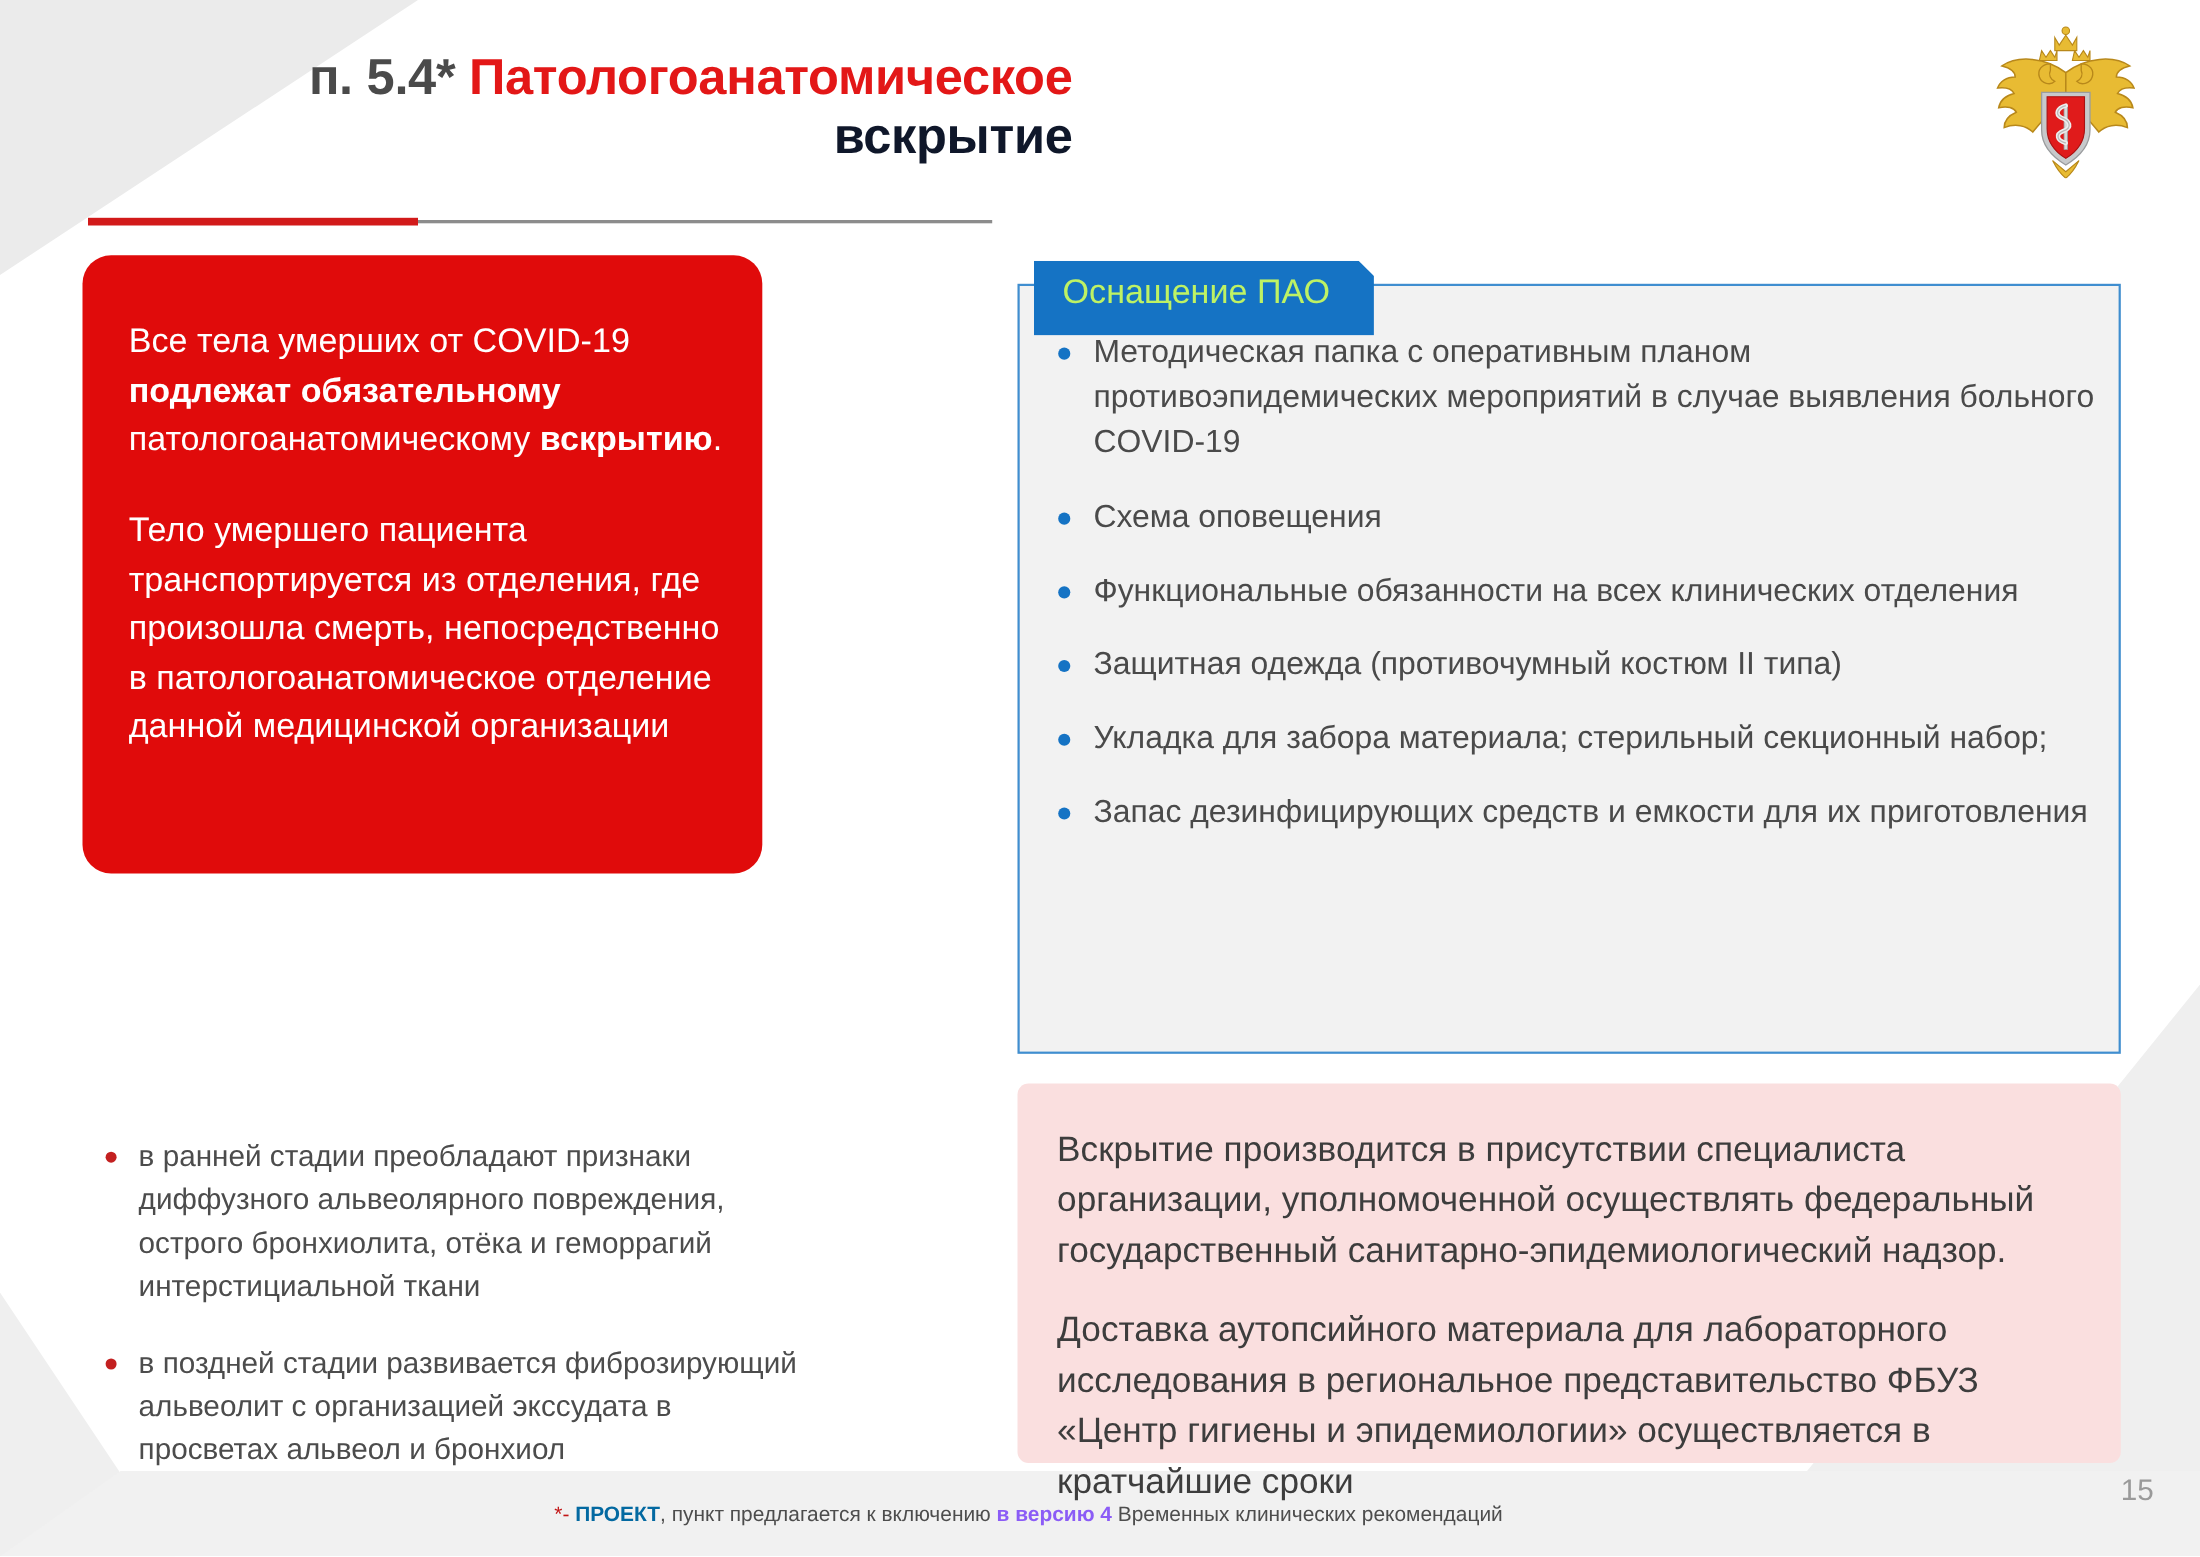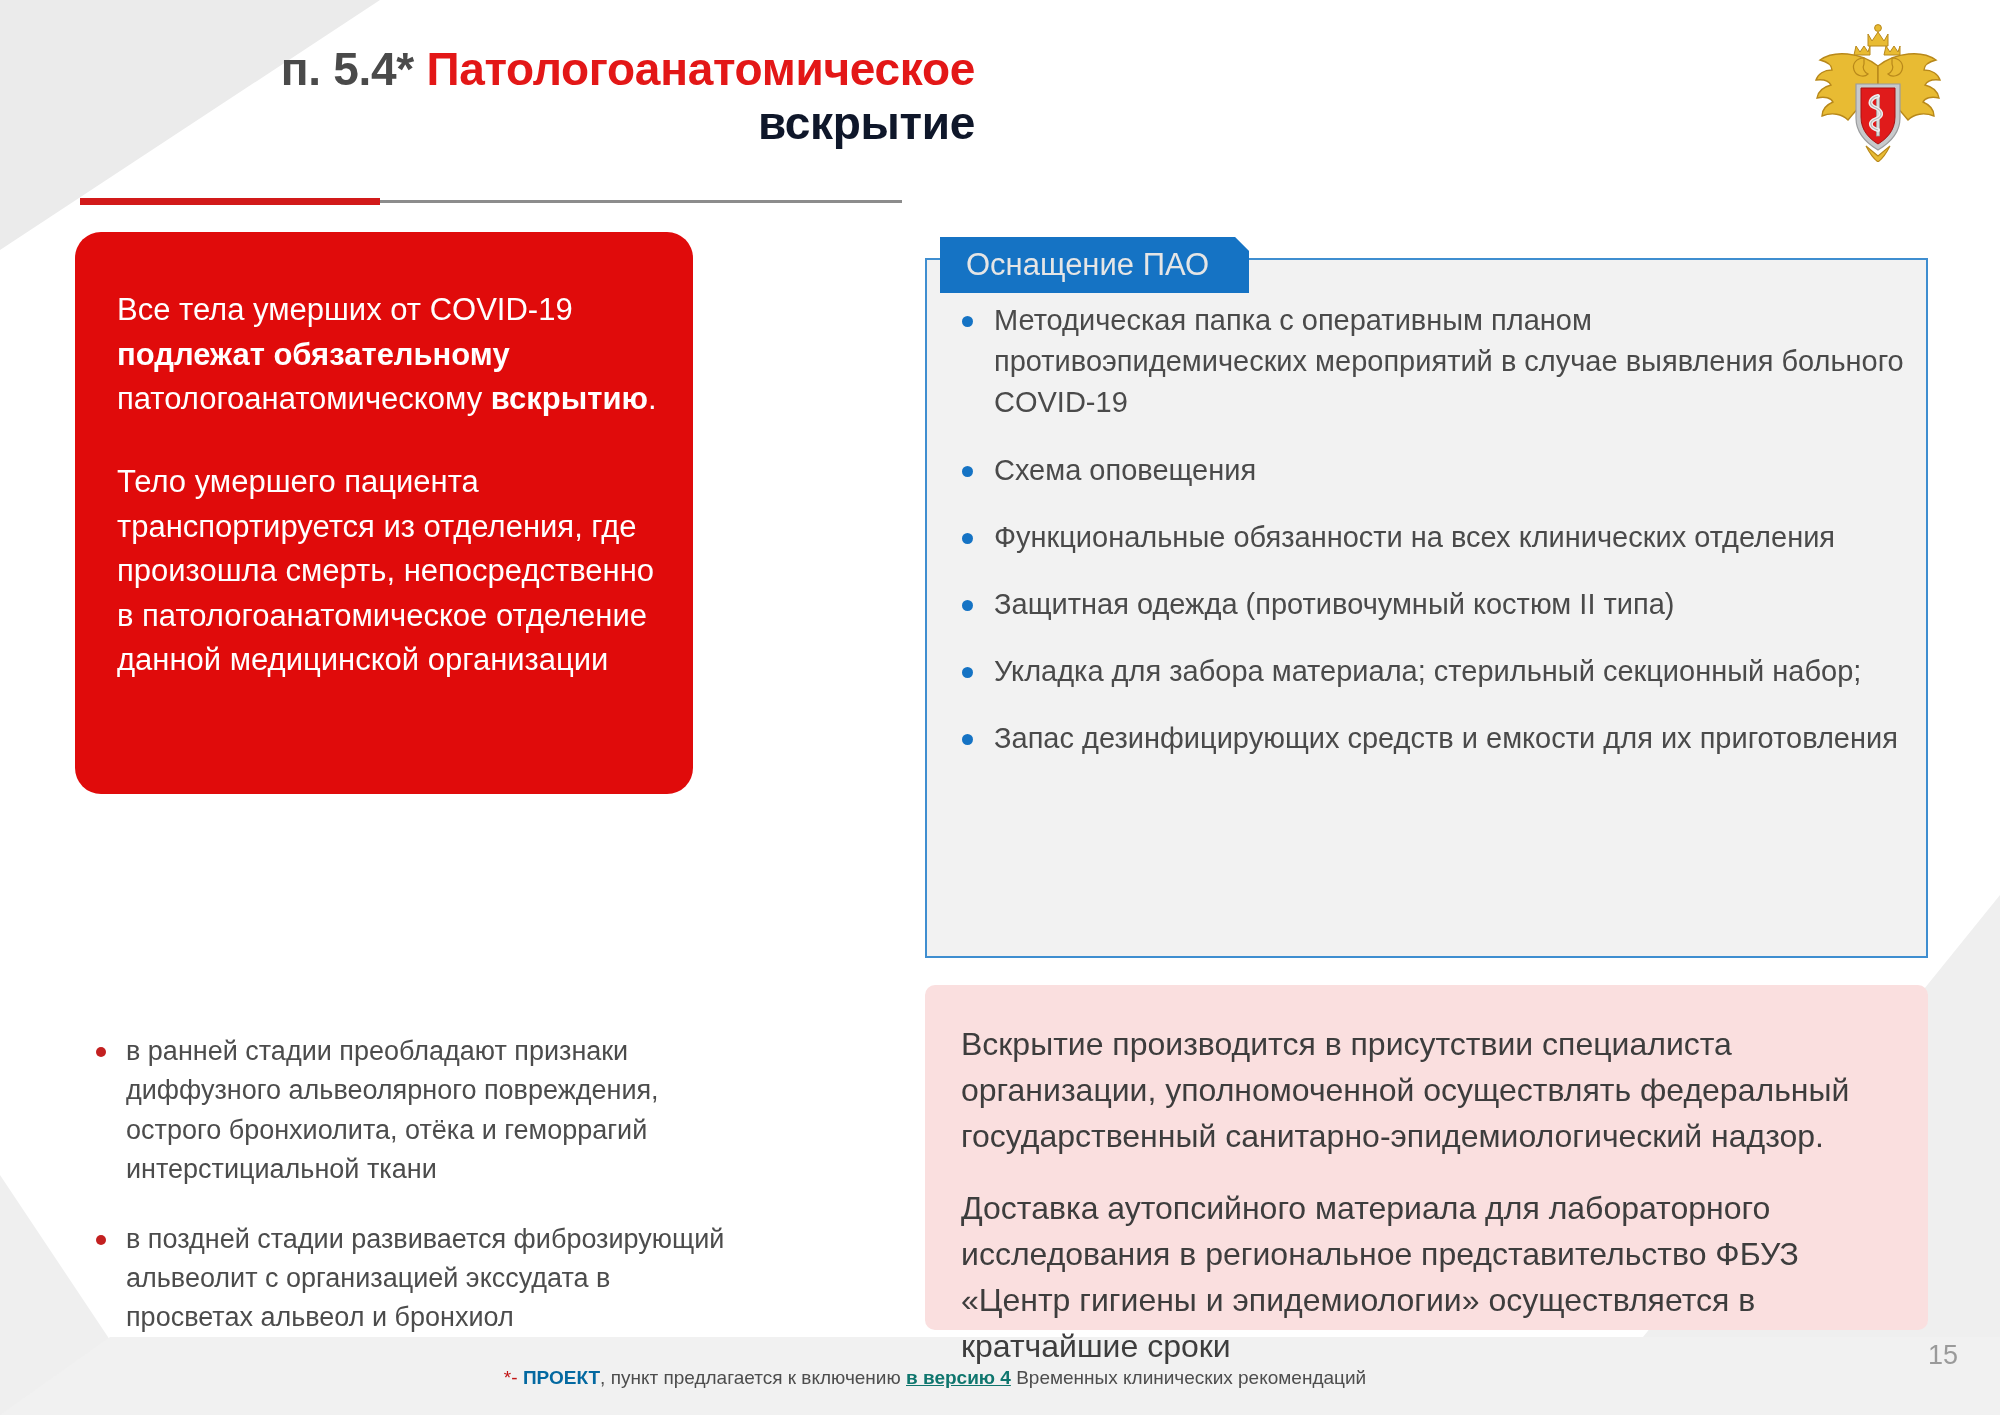--- a/index.html
+++ b/index.html
@@ -161,23 +161,23 @@
     height: 700px;
     border: 2px solid #3f8ed0;
     background: #f2f2f2;
     box-sizing: border-box;
   }
   .blue-tab {
     position: absolute;
     left: 940px;
     top: 237px;
     height: 56px;
-    padding: 0 40px 0 26px;
+    padding: 0 40px 12px 26px;
     background: #1573c4;
-    color: #e5e5e5;
+    color: #bef264;
     font-size: 31px;
     line-height: 56px;
     clip-path: polygon(0 0, calc(100% - 14px) 0, 100% 14px, 100% 100%, 0 100%);
   }
   .blue-list {
     position: absolute;
     left: 952px;
     top: 300px;
     width: 960px;
     font-size: 29px;
@@ -221,21 +221,21 @@
     position: absolute;
     left: 0;
     bottom: 26px;
     width: 1870px;
     text-align: center;
     font-size: 19px;
     color: #4d4d4d;
   }
   .footnote .star { color: #c21515; }
   .footnote .proj { color: #0369a1; font-weight: bold; }
-  .footnote b { font-weight: bold; color: #0f766e; text-decoration: underline; }
+  .footnote b { font-weight: bold; color: #8b5cf6; }
   .pageno {
     position: absolute;
     right: 42px;
     bottom: 44px;
     font-size: 27px;
     color: #9a9a9a;
   }
 </style>
 </head>
 <body>

